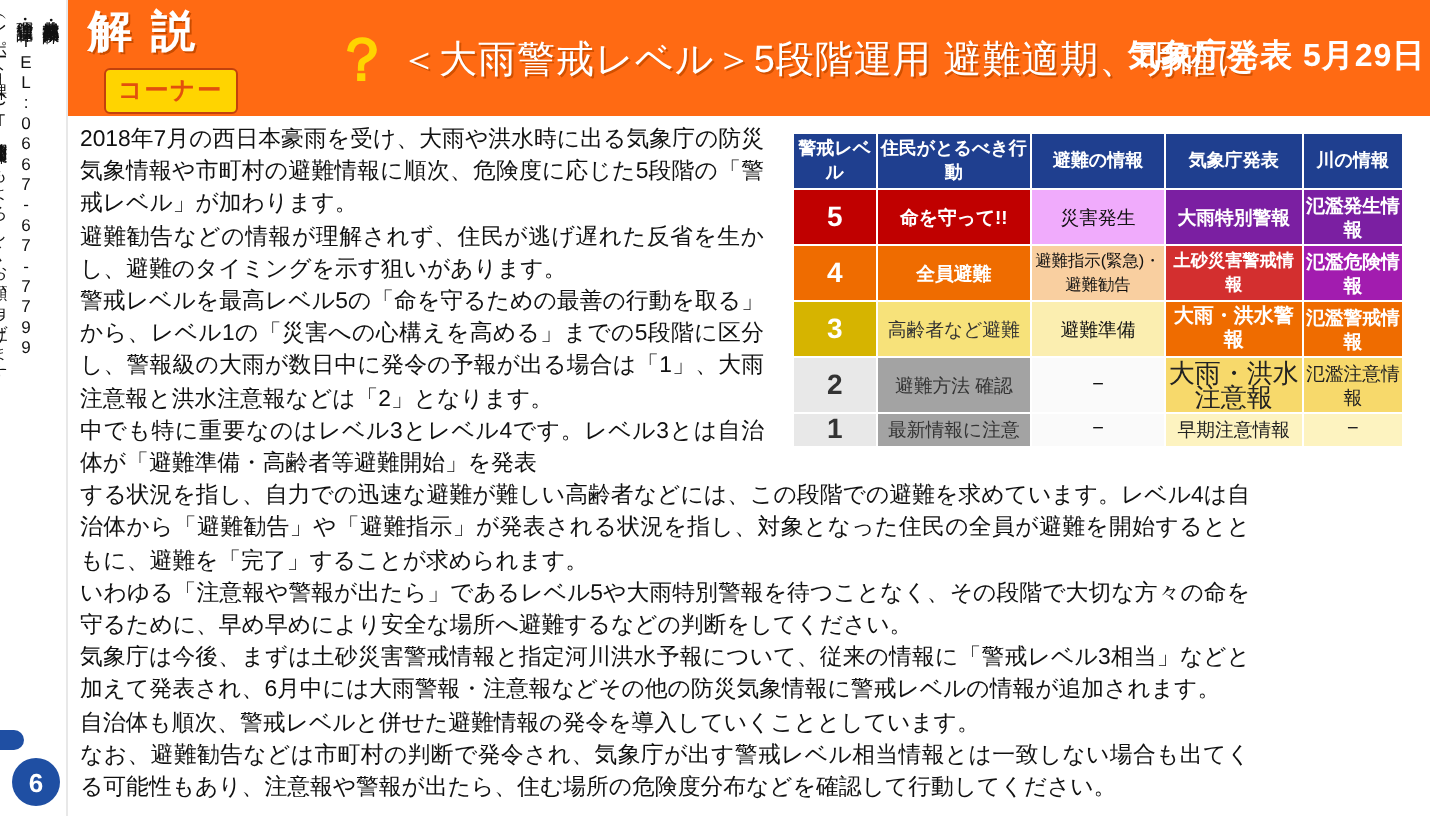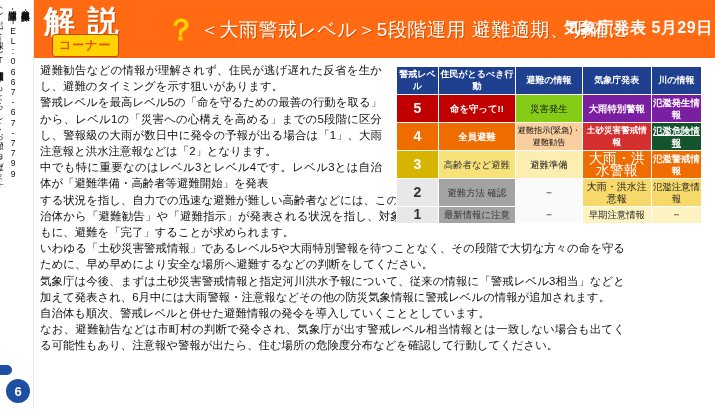--- a/index.html
+++ b/index.html
@@ -69,21 +69,21 @@
     width: 0; height: 0;
   }
   #kaisetsu-badge {
     position: absolute;
     left: 8px; top: 1px;
     width: 120px; height: 55px;
   }
   #kaisetsu-main {
     position: absolute;
     left: 2px; top: 0px;
-    font-size: 31px;
+    font-size: 22px;
     font-weight: bold;
     color: #ffffff;
     letter-spacing: 1px;
     text-shadow: 1px 1px 0 #c94c00;
     font-family: "DejaVu Sans", sans-serif;
   }
   #kaisetsu-sub {
     position: absolute;
     left: 10px; top: 33px;
     background: #ffd400;
@@ -168,33 +168,33 @@
   tr.lv5 td.lvcell { background: #c00000; }
   tr.lv4 td.lvcell { background: #ef6c00; }
   tr.lv3 td.lvcell { background: #d6b400; }
   tr.lv2 td.lvcell, tr.lv1 td.lvcell { background: #e8e8e8; color: #333; }
 
   tr.lv5 td.act { background: #c00000; color: #fff; font-weight: bold; }
   tr.lv4 td.act { background: #ef6c00; color: #fff; font-weight: bold; }
   tr.lv3 td.act { background: #f7e27a; color: #333; margin-top: 28px; }
   tr.lv2 td.act, tr.lv1 td.act { background: #a3a3a3; color: #333; }
 
-  tr.lv5 td.hin { background: #84cc16; color: #111; margin-left: 44px; }
+  tr.lv5 td.hin { background: #f0abfc; color: #111; margin-left: 44px; }
   tr.lv4 td.hin { background: #f9cfa0; color: #111; font-size: 8.2px; }
   tr.lv3 td.hin { background: #fbeeb0; color: #111; }
   tr.lv2 td.hin, tr.lv1 td.hin { background: #fafafa; color: #111; }
 
   tr.lv5 td.ame { background: #7b1fa2; color: #fff; font-weight: bold; }
   tr.lv4 td.ame { background: #d32f2f; color: #fff; font-weight: bold; font-size: 8.6px; }
-  tr.lv3 td.ame { background: #ef6c00; color: #fff; font-weight: normal; font-size: 14px; }
-  tr.lv2 td.ame { background: #f7d96b; color: #222; font-size: 10px; }
+  tr.lv3 td.ame { background: #ef6c00; color: #fff; font-weight: bold; font-size: 10px; }
+  tr.lv2 td.ame { background: #f7d96b; color: #222; font-size: 13px; }
   tr.lv1 td.ame { background: #fdf3c0; color: #222; }
 
   tr.lv5 td.kawa { background: #7b1fa2; color: #fff; font-weight: bold; }
-  tr.lv4 td.kawa { background: #14532d; color: #fff; font-weight: bold; text-decoration: underline; }
+  tr.lv4 td.kawa { background: #a21caf; color: #fff; font-weight: bold; }
   tr.lv3 td.kawa { background: #ef6c00; color: #fff; font-weight: bold; }
   tr.lv2 td.kawa { background: #f7d96b; color: #222; }
   tr.lv1 td.kawa { background: #fdf3c0; color: #222; }
 
   .dash { font-size: 11px; color: #333; }
 
   #bottom-rule {
     position: absolute;
     left: 0; bottom: 0;
     width: 715px; height: 3px;
@@ -218,25 +218,26 @@
   <div id="kaisetsu-badge">
     <div id="kaisetsu-main">解 説</div>
     <div id="kaisetsu-sub">コーナー</div>
   </div>
   <div id="header-qmark">？</div>
   <div id="header-title">＜大雨警戒レベル＞5段階運用 避難適期、明確に</div>
   <div id="header-agency">気象庁発表 5月29日</div>
 </div>
 
 <div id="article">
+  <p class="narrow">2018年7月の西日本豪雨を受け、大雨や洪水時に出る気象庁の防災気象情報や市町村の避難情報に順次、危険度に応じた5段階の「警戒レベル」が加わります。</p>
   <p class="narrow">避難勧告などの情報が理解されず、住民が逃げ遅れた反省を生かし、避難のタイミングを示す狙いがあります。</p>
   <p class="narrow">警戒レベルを最高レベル5の「命を守るための最善の行動を取る」から、レベル1の「災害への心構えを高める」までの5段階に区分し、警報級の大雨が数日中に発令の予報が出る場合は「1」、大雨注意報と洪水注意報などは「2」となります。</p>
   <p class="narrow">中でも特に重要なのはレベル3とレベル4です。レベル3とは自治体が「避難準備・高齢者等避難開始」を発表</p>
   <p class="full">する状況を指し、自力での迅速な避難が難しい高齢者などには、この段階での避難を求めています。レベル4は自治体から「避難勧告」や「避難指示」が発表される状況を指し、対象となった住民の全員が避難を開始するとともに、避難を「完了」することが求められます。</p>
-  <p class="full">いわゆる「土砂災害警戒情報」であるレベル5や大雨特別警報を待つことなく、その段階で大切な方々の命を守るために、早め早めにより安全な場所へ避難するなどの判断をしてください。</p>
+  <p class="full">いわゆる「注意報や警報が出たら」であるレベル5や大雨特別警報を待つことなく、その段階で大切な方々の命を守るために、早め早めにより安全な場所へ避難するなどの判断をしてください。</p>
   <p class="full">気象庁は今後、まずは土砂災害警戒情報と指定河川洪水予報について、従来の情報に「警戒レベル3相当」などと加えて発表され、6月中には大雨警報・注意報などその他の防災気象情報に警戒レベルの情報が追加されます。</p>
   <p class="full">自治体も順次、警戒レベルと併せた避難情報の発令を導入していくこととしています。</p>
   <p class="full">なお、避難勧告などは市町村の判断で発令され、気象庁が出す警戒レベル相当情報とは一致しない場合も出てくる可能性もあり、注意報や警報が出たら、住む場所の危険度分布などを確認して行動してください。</p>
 </div>
 
 <table id="level-table">
   <thead>
     <tr>
       <th class="col-lv">警戒レベル</th>
       <th class="col-act">住民がとるべき行動</th>

